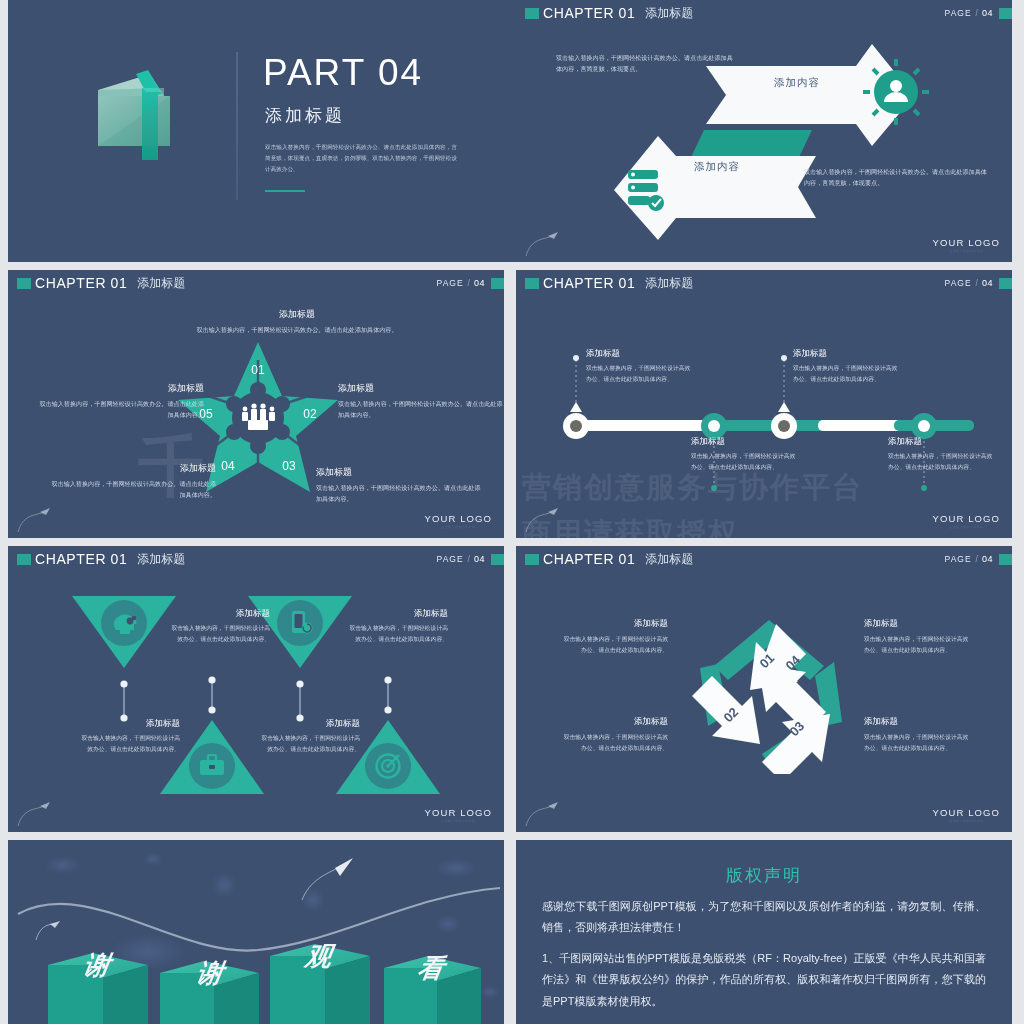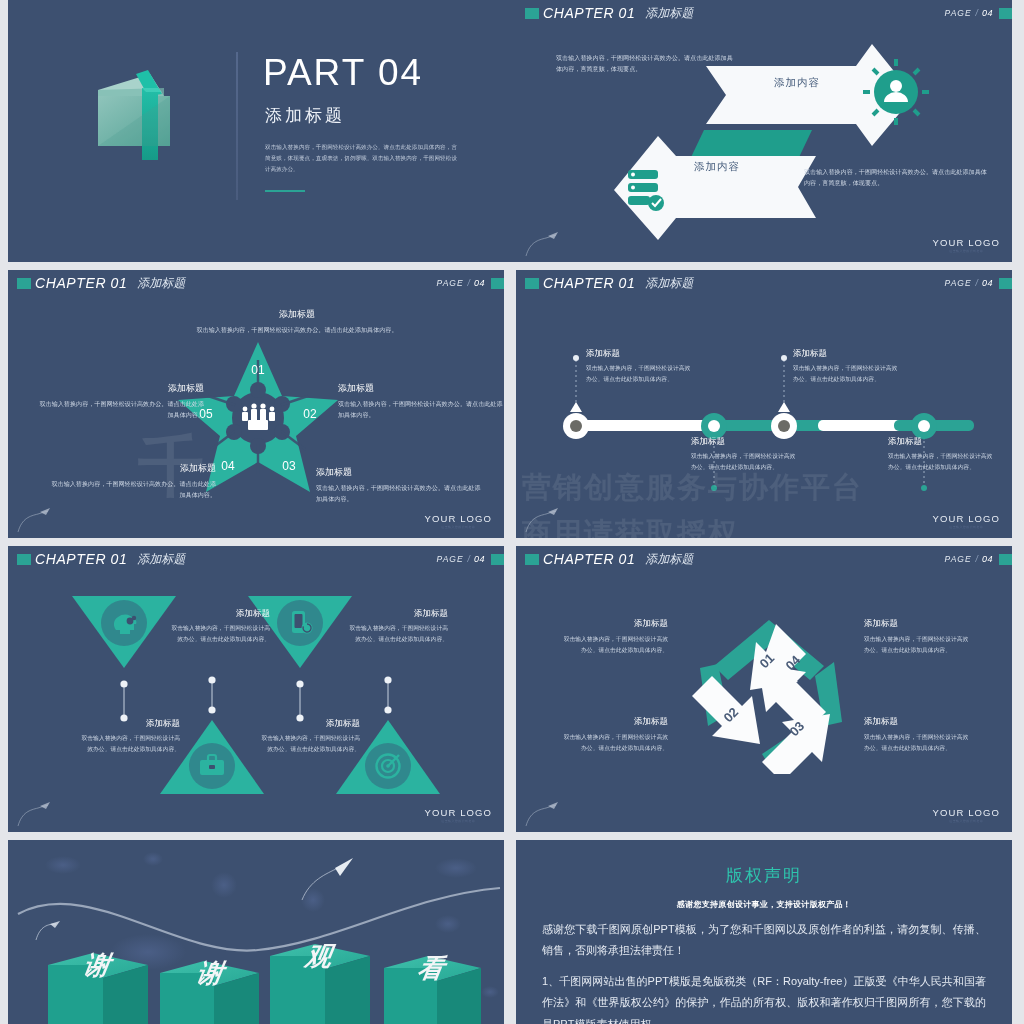--- a/index.html
+++ b/index.html
@@ -17,21 +17,21 @@
   }
   .slide {
     position: absolute;
     background: #3d5070;
     overflow: hidden;
   }
   
   .hdr {
     position: absolute; left: 0; top: 0; right: 0;
     height: 26px;
-    display: flex; align-items: center; font-style: italic;
+    display: flex; align-items: center;
   }
   .hdr .tick {
     width: 14px; height: 11px; background: #2ba395;
     margin-left: 9px; flex: 0 0 auto;
   }
   .hdr .chapter {
     color: #ffffff; font-size: 14px; letter-spacing: .6px;
     margin-left: 4px; white-space: nowrap;
   }
   .hdr .subtitle {
@@ -629,18 +629,17 @@
         <text x="88" y="134" transform="skewX(-22) translate(54,0)">谢</text>
         <text x="200" y="142" transform="skewX(-22) translate(58,0)">谢</text>
         <text x="310" y="125" transform="skewX(-22) translate(50,0)">观</text>
         <text x="422" y="137" transform="skewX(-22) translate(55,0)">看</text>
       </g>
     </svg>
   </div>
 
   <div class="slide" id="s8">
     <div class="cw-title">版权声明</div>
-    <div class="cw-sub">感谢您支持原创设计事业，支持设计版权产品！</div>
     <div class="cw-p">感谢您下载千图网原创PPT模板，为了您和千图网以及原创作者的利益，请勿复制、传播、销售，否则将承担法律责任！</div>
     <div class="cw-p">1、千图网网站出售的PPT模版是免版税类（RF：Royalty-free）正版受《中华人民共和国著作法》和《世界版权公约》的保护，作品的所有权、版权和著作权归千图网所有，您下载的是PPT模版素材使用权。</div>
   </div>
 
 </div>
 
 </body></html>

